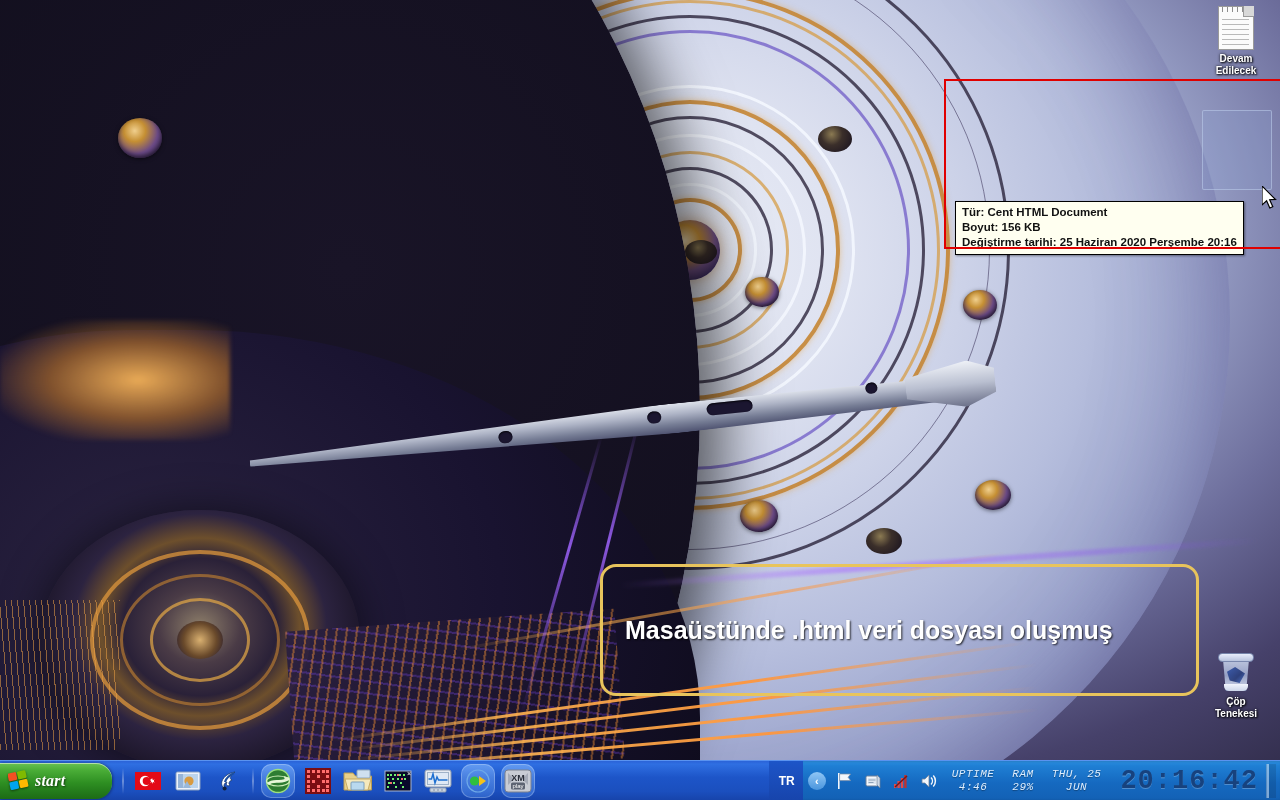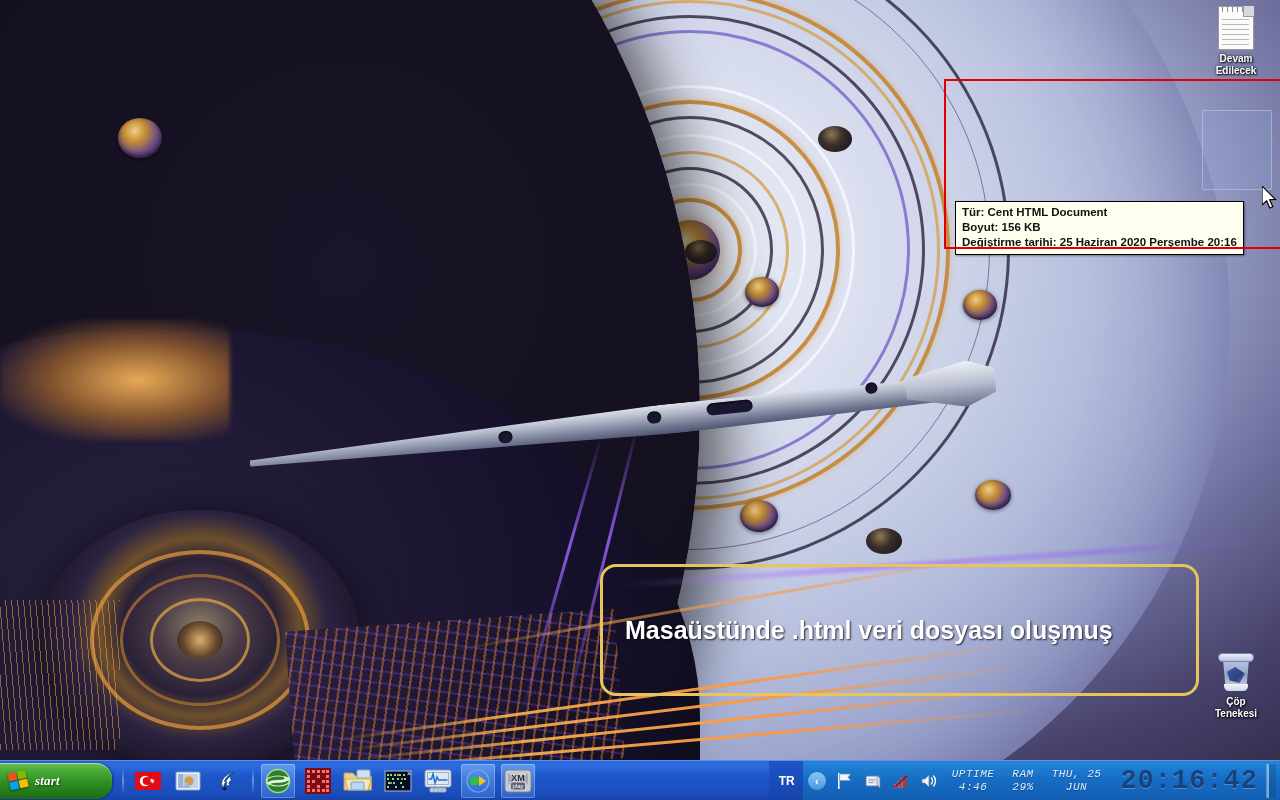--- a/index.html
+++ b/index.html
@@ -255,32 +255,32 @@
     border-radius: 0 16px 16px 0;
     box-shadow: inset 0 1px 0 rgba(255,255,255,.5), 1px 0 3px rgba(0,0,0,.4);
     cursor: pointer;
   }
   #start-button .flag {
     width: 21px; height: 21px; position: relative; flex: 0 0 auto;
     filter: drop-shadow(0 1px 1px rgba(0,0,0,.5));
   }
   #start-button .stxt {
     font-family: "Liberation Serif", serif;
-    font-style: italic; font-weight: bold; font-size: 13px; color: #fff;
+    font-style: italic; font-weight: bold; font-size: 16px; color: #fff;
     text-shadow: 1px 1px 2px rgba(0,0,0,.55);
     letter-spacing: .2px;
   }
   .ql-sep {
     width: 2px; height: 26px; margin: 0 4px;
     background: linear-gradient(180deg, rgba(255,255,255,0), rgba(255,255,255,.35), rgba(255,255,255,0));
   }
   .tb-icon {
     width: 34px; height: 34px; margin: 0 3px;
     display: flex; align-items: center; justify-content: center;
-    border-radius: 2px; cursor: pointer; flex: 0 0 auto;
+    border-radius: 10px; cursor: pointer; flex: 0 0 auto;
   }
   .tb-icon.active {
     background: linear-gradient(180deg, rgba(140,190,255,.55) 0%, rgba(70,130,230,.45) 100%);
     box-shadow: inset 0 0 0 1px rgba(255,255,255,.25);
   }
   .tray {
     margin-left: auto; height: 40px; display: flex; align-items: center;
     background: linear-gradient(180deg, #2c8fe0 0%, #1f7fd4 12%, #1569c0 55%, #1360b4 100%);
     box-shadow: inset 2px 0 3px rgba(0,0,0,.25);
     padding: 0 4px 0 0;

